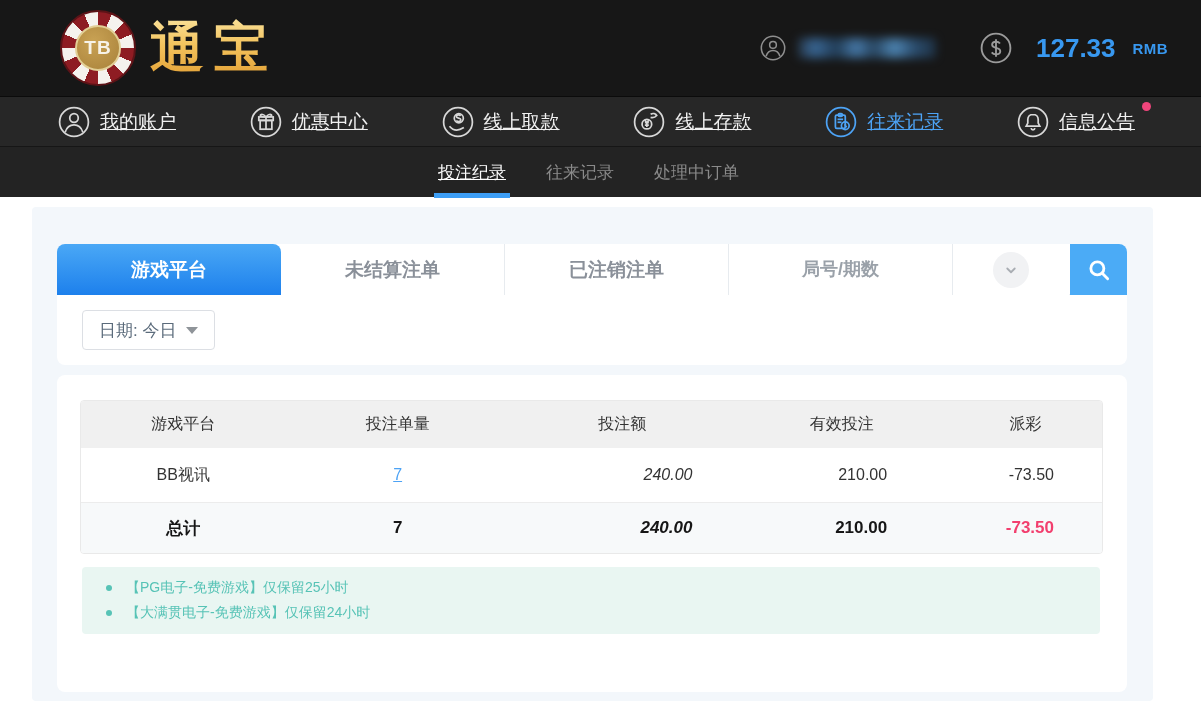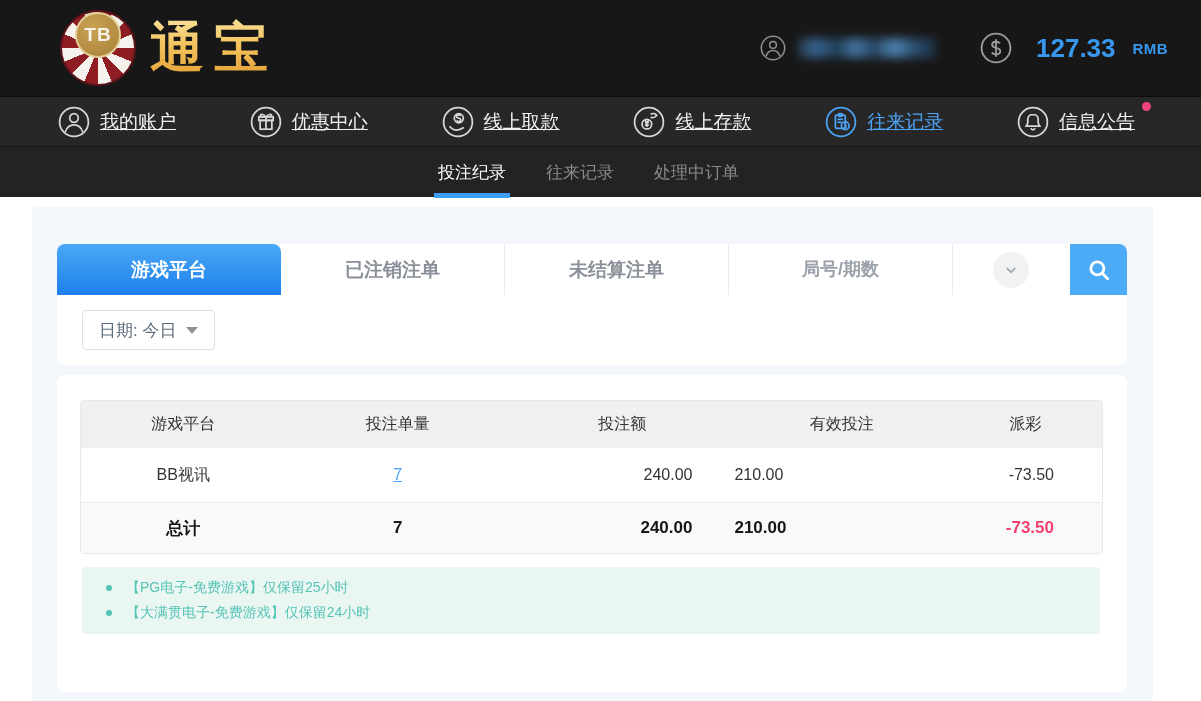--- a/index.html
+++ b/index.html
@@ -7,21 +7,21 @@
     font-family:"Liberation Sans","DejaVu Sans",sans-serif; }
 
   
   .header { position:absolute; top:0; left:0; width:1201px; height:96px; background:#171717; }
   .logo { position:absolute; left:60px; top:8px; height:80px; display:flex; align-items:center; }
   .chip { width:76px; height:76px; border-radius:50%;
     background:conic-gradient(#8e1c23 0deg 22deg,#f5f2ee 22deg 46deg,#8e1c23 46deg 68deg,#f5f2ee 68deg 90deg,
       #8e1c23 90deg 112deg,#f5f2ee 112deg 136deg,#8e1c23 136deg 158deg,#f5f2ee 158deg 180deg,
       #8e1c23 180deg 202deg,#f5f2ee 202deg 226deg,#8e1c23 226deg 248deg,#f5f2ee 248deg 270deg,
       #8e1c23 270deg 292deg,#f5f2ee 292deg 316deg,#8e1c23 316deg 338deg,#f5f2ee 338deg 360deg);
-    border:2px solid #5c1317; display:flex; align-items:flex-start; justify-content:center; }
+    border:2px solid #5c1317; display:flex; align-items:center; justify-content:center; }
   .chip-inner { width:46px; height:46px; border-radius:50%; background:radial-gradient(circle at 40% 35%,#c9a254,#a8813a);
     border:2px solid #e2cf96; color:#f7f3e8; font-size:19px; font-weight:bold; letter-spacing:1px;
     display:flex; align-items:center; justify-content:center; }
   .logo-text { margin-left:14px; font-family:"DejaVu Serif","Liberation Serif",serif; font-weight:bold;
     font-size:54px; letter-spacing:10px; background:linear-gradient(180deg,#fbe7a6 0%,#f3c35d 45%,#e09a2e 100%);
     -webkit-background-clip:text; background-clip:text; color:transparent; }
   .user-zone { position:absolute; top:0; left:760px; height:96px; display:flex; align-items:center; }
   .icon-user-header { width:26px; height:26px; color:#8f8f8f; }
   .blur-name { width:138px; height:20px; margin-left:12px; border-radius:3px; opacity:.9; filter:blur(5px);
     background:linear-gradient(90deg,#27384a 0%,#3c6ea0 12%,#23405c 28%,#4a81b4 42%,#2a4a68 55%,#528ec0 70%,#2e5478 84%,#1f3348 100%); }
@@ -38,21 +38,21 @@
   .nav-item .nv-icon { width:32px; height:32px; color:#d8d8d8; }
   .nav-item.active { color:#4da3f5; }
   .nav-item.active .nv-icon { color:#4da3f5; }
   .nav-dot { position:absolute; right:-16px; top:-4px; width:9px; height:9px; border-radius:50%; background:#f0457c; }
 
   
   .subnav { position:absolute; top:146px; left:0; width:1201px; height:51px; background:#232323;
     border-top:1px solid #161616; display:flex; align-items:center; justify-content:center; gap:40px;
     padding-right:24px; }
   .subnav-item { position:relative; height:51px; display:flex; align-items:center; font-size:17px; color:#8a8a8a; cursor:pointer; }
-  .subnav-item.active { color:#ffffff; }
+  .subnav-item.active { color:#ffffff;text-decoration:underline; }
   .subnav-item.active::after { content:""; position:absolute; left:-4px; right:-4px; bottom:0; height:5px; background:#3d9ef5; }
 
   
   .panel { position:absolute; top:207px; left:32px; width:1121px; height:494px; background:#f3f7fb; border-radius:4px; }
 
   
   .card1 { position:absolute; top:244px; left:57px; width:1070px; height:121px; background:#fff; border-radius:8px; }
   .tabrow { position:absolute; top:0; left:0; width:1070px; height:51px; display:flex; border-bottom:1px solid #edf0f4; }
   .ftab { width:224px; height:51px; display:flex; align-items:center; justify-content:center;
     font-size:19px; font-weight:bold; color:#8a9099; background:#fff; border-right:1px solid #e7ebef; cursor:pointer; }
@@ -74,22 +74,22 @@
   .caret-down { width:0; height:0; border-left:6px solid transparent; border-right:6px solid transparent; border-top:7px solid #8f9499; }
 
   
   .card2 { position:absolute; top:375px; left:57px; width:1070px; height:317px; background:#fff; border-radius:8px; }
   .rtable { position:absolute; top:25px; left:23px; width:1023px; border-collapse:separate; border-spacing:0;
     border:1px solid #e9e9e9; border-radius:4px; overflow:hidden; }
   .rtable th { height:47px; background:#f0f0f0; font-weight:400; font-size:16px; color:#333; text-align:center; }
   .rtable td { font-size:16px; color:#333; }
   .row-data td { height:55px; text-align:center; background:#fff; border-bottom:1px solid #ececec; }
   .row-total td { height:50px; text-align:center; background:#f7f9fa; font-weight:bold; font-size:17px; color:#161616; }
-  .row-data td.c3, .row-total td.c3 { text-align:right; padding-right:42px; }
-  .row-data td.c4, .row-total td.c4 { text-align:left; padding-right:62px; }
+  .row-data td.c3, .row-total td.c3 { text-align:right; padding-right:42px;font-style:italic; }
+  .row-data td.c4, .row-total td.c4 { text-align:right; padding-right:62px; }
   .row-data td.c5, .row-total td.c5 { text-align:right; padding-right:48px; }
   .link-count { color:#4da3f5; text-decoration:underline; cursor:pointer; }
   .neg { color:#f5688a; }
   .row-total .neg { color:#f23f6e; }
 
   .notes { position:absolute; top:192px; left:25px; width:1018px; background:#e9f6f2; border-radius:4px; padding:8px 0 9px 0; }
   .note-line { display:flex; align-items:center; height:25px; color:#57c3b6; font-size:14px; }
   .note-bullet { width:6px; height:6px; border-radius:50%; background:#57c3b6; margin:0 14px 0 24px; flex:none; }
 </style>
 </head>
@@ -201,24 +201,24 @@
 </div>
 
 <div class="panel"></div>
 
 <div class="card1">
   <div class="tabrow">
     <div class="ftab first active">
       <span>游戏平台</span>
     </div>
     <div class="ftab">
+      <span>未结算注单</span>
+    </div>
+    <div class="ftab">
       <span>已注销注单</span>
-    </div>
-    <div class="ftab">
-      <span>未结算注单</span>
     </div>
     <input class="fsearch-input" type="text" placeholder="局号/期数" style="">
     <div class="fdrop">
       <div class="fdrop-circle">
         <svg viewBox="0 0 24 24" fill="none" stroke="currentColor" stroke-width="2.4" stroke-linecap="round" stroke-linejoin="round">
           <path d="M7 10l5 5 5-5"></path>
         </svg>
       </div>
     </div>
     <button class="fsearch-btn">

